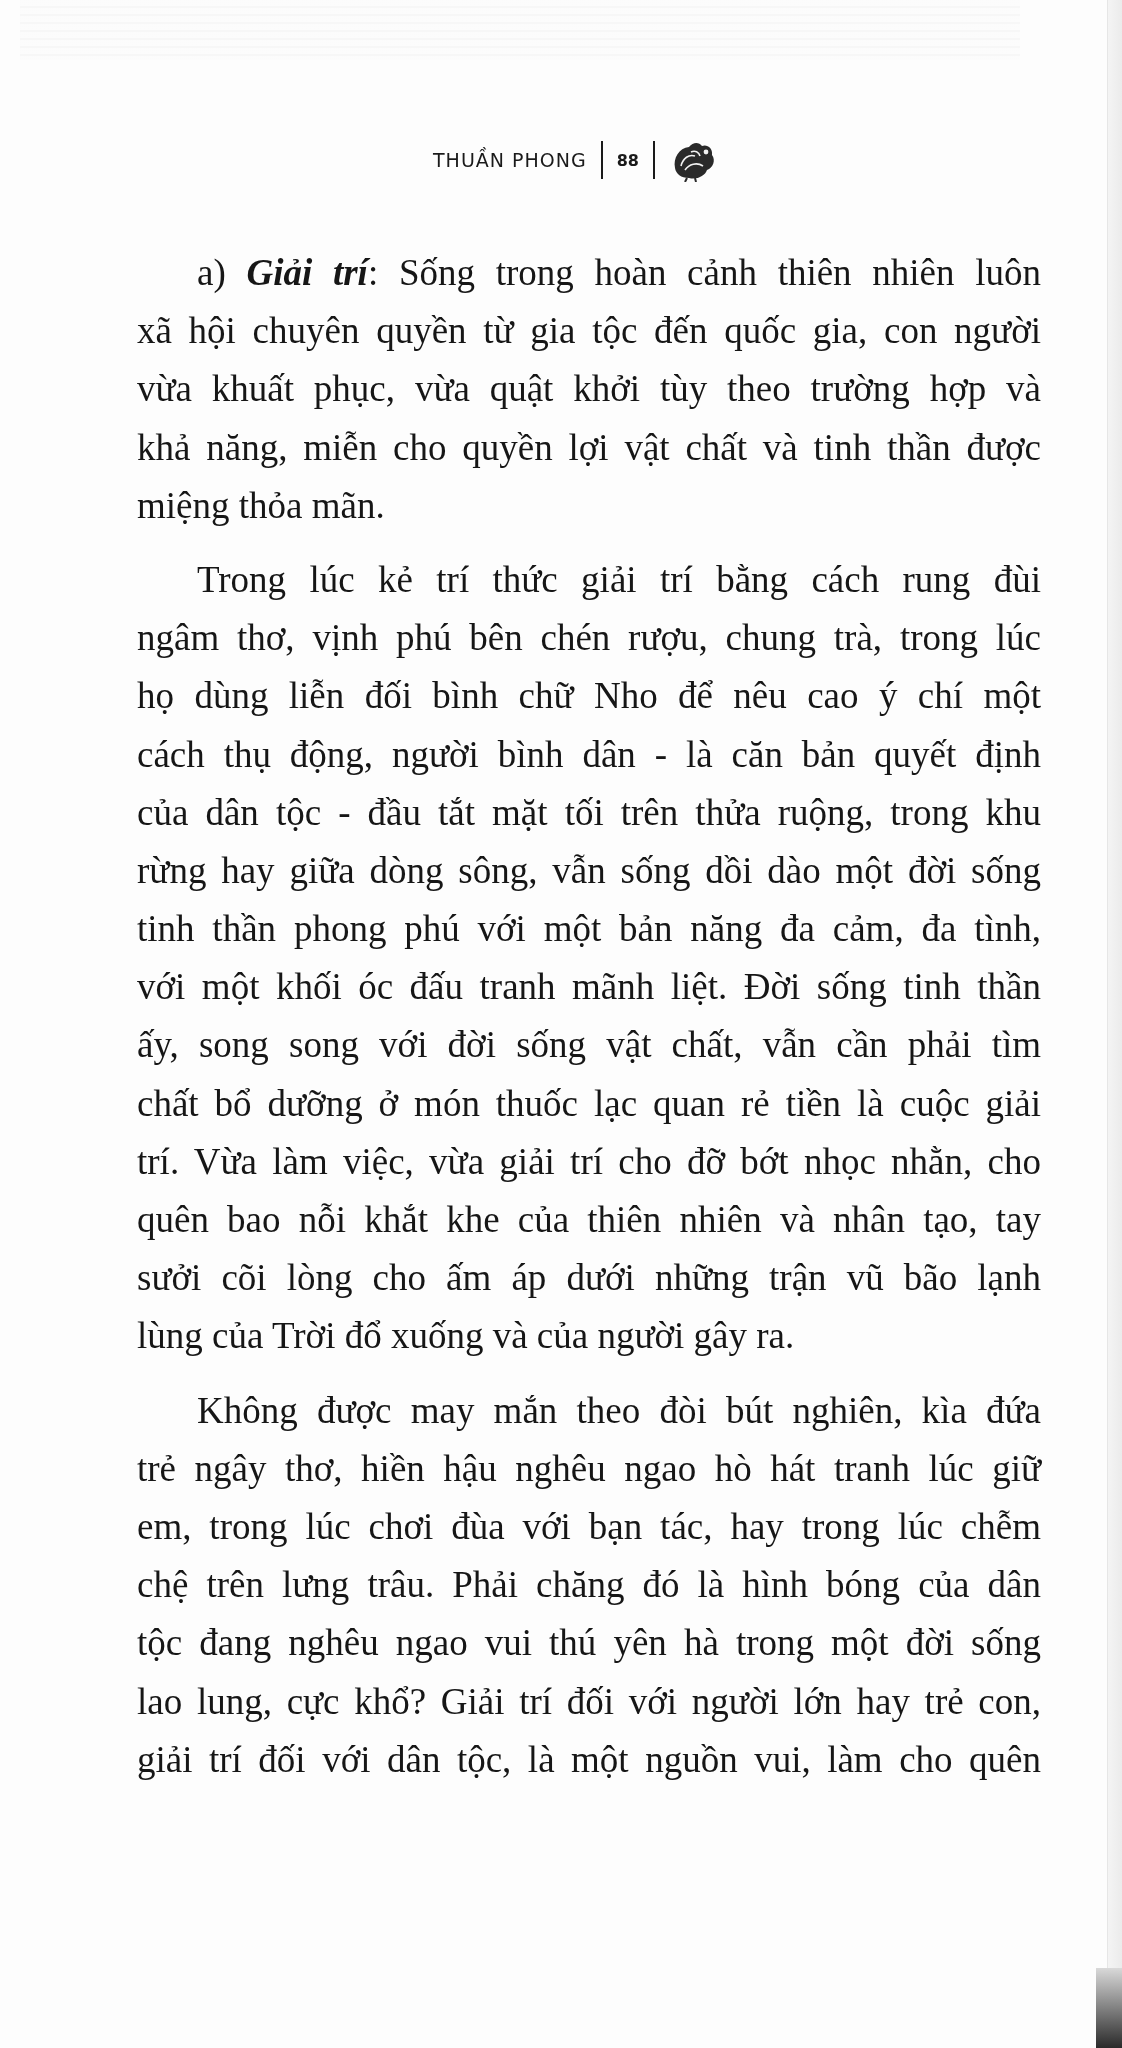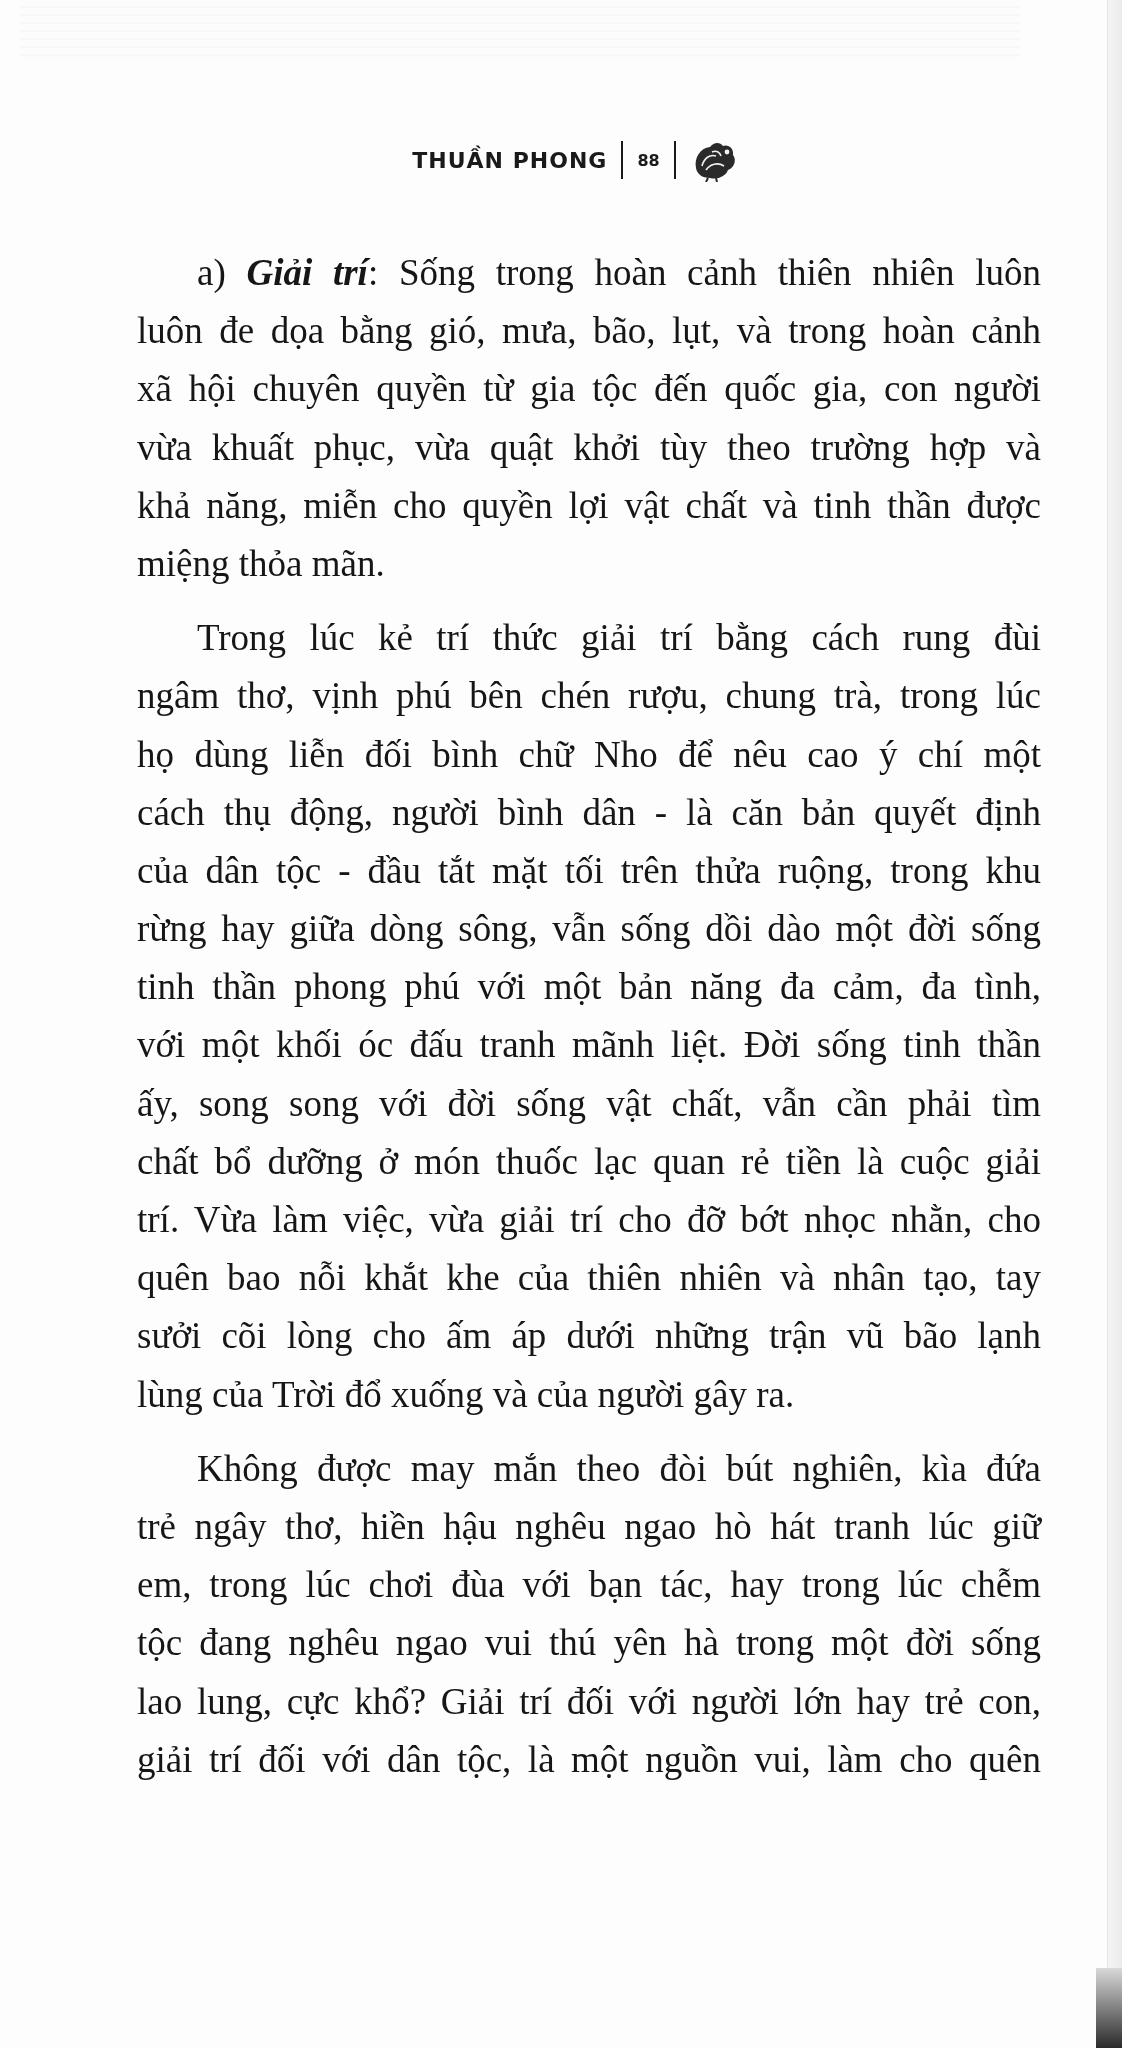--- a/index.html
+++ b/index.html
@@ -23,21 +23,21 @@
     position: absolute; top: 0; left: 20px; width: 1000px; height: 60px;
     background: repeating-linear-gradient(to bottom, #fbfbfb 0 6px, #f3f3f3 6px 8px);
     opacity: .6;
   }
   .header {
     position: absolute; top: 138px; left: 0; width: 1122px;
     display: flex; justify-content: center; align-items: center; gap: 14px;
     font-family: "DejaVu Sans", "Liberation Sans", sans-serif;
   }
   .header .author {
-    font-size: 22px; font-weight: bold; letter-spacing: 1px; color: #1a1a1a;
+    font-size: 19px; font-weight: normal; letter-spacing: 1px; color: #1a1a1a;
     margin-left: 28px;
   }
   .header .sep { width: 2px; height: 38px; background: #1a1a1a; }
   .header .pageno { font-size: 16px; font-weight: bold; color: #1a1a1a; }
   .header .rooster { width: 48px; height: 44px; }
 
   .body-text {
     position: absolute; left: 137px; top: 244px; width: 904px;
     font-size: 37px; line-height: 58.2px;
   }
@@ -66,21 +66,20 @@
     <path d="M6 30 C4 20 10 10 20 9 C24 4 30 4 33 8 C38 6 44 10 43 17 C47 22 44 30 38 32 C36 38 28 42 20 40 C12 40 7 36 6 30 Z" fill="#2a2a2a"></path>
     <path d="M12 28 C14 20 20 16 26 18 M16 32 C20 26 28 24 34 28 M22 14 C26 12 30 14 31 18" stroke="#f2f2f2" stroke-width="1.6" fill="none"></path>
     <circle cx="37" cy="14" r="2.4" fill="#f2f2f2"></circle>
     <path d="M18 40 L16 44 M26 40 L27 44" stroke="#2a2a2a" stroke-width="2"></path>
   </svg>
 </div>
 
 <div class="body-text">
 
   <span class="line indent"><span>a) </span><span class="ital">Giải trí</span><span>: Sống trong hoàn cảnh thiên nhiên luôn</span></span>
-  <span class="line">luôn đe dọa bằng gió, mưa, bão, lụt, và trong hoàn cảnh</span>
   <span class="line">xã hội chuyên quyền từ gia tộc đến quốc gia, con người</span>
   <span class="line">vừa khuất phục, vừa quật khởi tùy theo trường hợp và</span>
   <span class="line">khả năng, miễn cho quyền lợi vật chất và tinh thần được</span>
   <span class="line last">miệng thỏa mãn.</span>
   <div class="para-gap"></div>
 
   <span class="line indent">Trong lúc kẻ trí thức giải trí bằng cách rung đùi</span>
   <span class="line">ngâm thơ, vịnh phú bên chén rượu, chung trà, trong lúc</span>
   <span class="line">họ dùng liễn đối bình chữ Nho để nêu cao ý chí một</span>
   <span class="line">cách thụ động, người bình dân - là căn bản quyết định</span>
@@ -92,16 +91,17 @@
   <span class="line">chất bổ dưỡng ở món thuốc lạc quan rẻ tiền là cuộc giải</span>
   <span class="line">trí. Vừa làm việc, vừa giải trí cho đỡ bớt nhọc nhằn, cho</span>
   <span class="line">quên bao nỗi khắt khe của thiên nhiên và nhân tạo, tay</span>
   <span class="line">sưởi cõi lòng cho ấm áp dưới những trận vũ bão lạnh</span>
   <span class="line last">lùng của Trời đổ xuống và của người gây ra.</span>
   <div class="para-gap"></div>
 
   <span class="line indent">Không được may mắn theo đòi bút nghiên, kìa đứa</span>
   <span class="line">trẻ ngây thơ, hiền hậu nghêu ngao hò hát tranh lúc giữ</span>
   <span class="line">em, trong lúc chơi đùa với bạn tác, hay trong lúc chễm</span>
+  <span class="line">chệ trên lưng trâu. Phải chăng đó là hình bóng của dân</span>
   <span class="line">tộc đang nghêu ngao vui thú yên hà trong một đời sống</span>
   <span class="line">lao lung, cực khổ? Giải trí đối với người lớn hay trẻ con,</span>
   <span class="line">giải trí đối với dân tộc, là một nguồn vui, làm cho quên</span>
 </div>
 
 </body></html>

